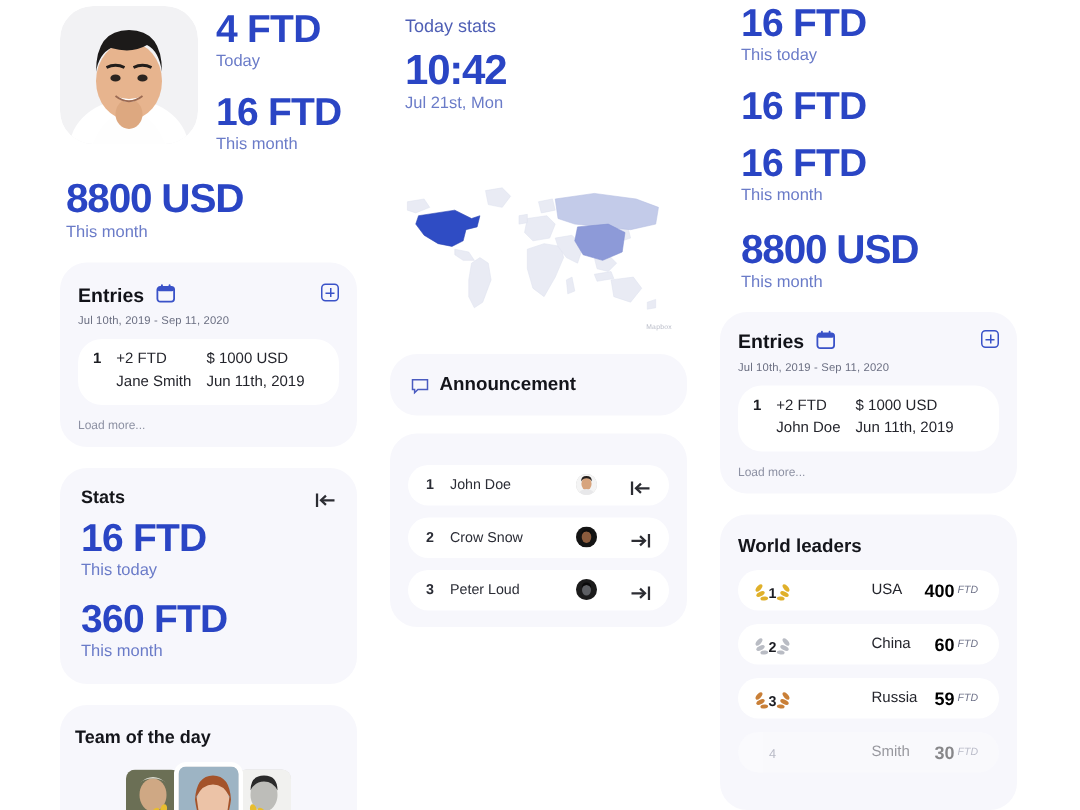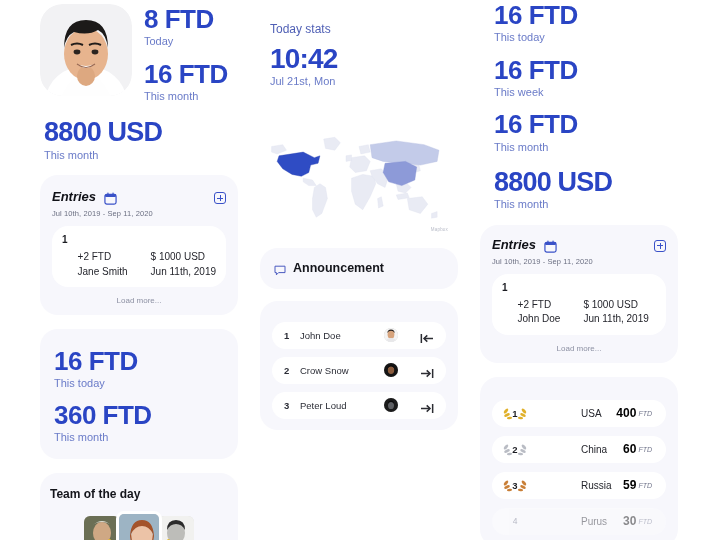--- a/index.html
+++ b/index.html
@@ -60,21 +60,21 @@
     overflow: hidden; flex: none;
     position: relative;
   }
   .avatar-lg svg { display: block; }
   .profile-nums { padding-top: 2px; }
   .profile-usd { padding: 14px 0 0 4px; }
 
   
   .entries { padding: 14px 12px 10px 12px; }
   .entries-head {
-    display: flex; align-items: flex-end; gap: 8px; font-style: italic;
+    display: flex; align-items: flex-start; gap: 8px;
   }
   .entries-title { color: #111218; font-size: 13px; font-weight: bold; }
   .cal-icon { width: 13px; height: 13px; flex: none; }
   .plus-btn {
     margin-left: auto;
     width: 12px; height: 12px;
     border: 1px solid #3a52c8;
     border-radius: 3px;
     position: relative;
     flex: none;
@@ -88,25 +88,25 @@
     font-size: 7.5px; color: #6b6f82; margin-top: 5px; letter-spacing: 0.1px;
   }
   .entry-row {
     margin-top: 8px;
     background: #ffffff;
     border-radius: 16px;
     padding: 7px 10px 8px 10px;
     display: flex; gap: 10px; align-items: flex-start;
   }
   .entry-num { font-size: 10px; color: #1b1c22; font-weight: bold; padding-top: 1px;}
-  .entry-cols { display: flex; gap: 23px; flex: 1; margin-top: 17px; }
+  .entry-cols { display: flex; gap: 10px; flex: 1; }
   .entry-c { font-size: 10px; color: #24252c; line-height: 1.45; }
   .entry-c .l2 { white-space: nowrap; }
   .load-more-dim {
-    text-align: center; font-size: 8px; color: #8d91a3; margin-top: 9px;
+    text-align: left; font-size: 8px; color: #8d91a3; margin-top: 9px;
   }
 
   
   .stats-card { margin-top: 14px; padding: 12px 14px 14px 14px; }
   .stats-head { display: flex; align-items: center; }
   .icon-bar-left, .icon-bar-right {
     margin-left: auto; width: 14px; height: 11px; flex: none;
   }
 
   
@@ -126,21 +126,21 @@
     width: 46px; height: 54px; border-radius: 8px; z-index: 3;
     margin: 0 -4px; border: 3px solid #fff;
   }
   .tphoto.side { z-index: 1; }
   .wreath-wrap {
     position: absolute; left: 50%; transform: translateX(-50%);
     bottom: -6px; z-index: 4; width: 120px; height: 44px;
   }
 
   
-  .today-card { padding: 20px 12px 16px 10px; }
+  .today-card { padding: 8px 12px 16px 10px; }
   .map-card { margin-top: 12px; padding: 8px 6px 6px 6px; background: transparent;}
   .map-wrap { position: relative; width: 100%; height: 108px; }
   .map-credit {
     position: absolute; right: 4px; bottom: 2px;
     font-size: 4.5px; color: #b9bcc8; letter-spacing: 0.2px;
   }
   .ann-card { margin-top: 8px; padding: 13px 14px 14px 14px; }
   .ann-head { display: flex; align-items: center; gap: 7px; }
   .ann-title { font-size: 12.5px; color: #14151b; font-weight: bold; }
   .bubble-icon { width: 12px; height: 11px; flex: none; }
@@ -208,21 +208,21 @@
               <ellipse cx="37" cy="48" rx="3.4" ry="2.4" fill="#2b2420"></ellipse>
               <ellipse cx="55" cy="48" rx="3.4" ry="2.4" fill="#2b2420"></ellipse>
               <path d="M31 41 Q37 38 43 41" stroke="#221d1a" stroke-width="2" fill="none"></path>
               <path d="M49 41 Q55 38 61 41" stroke="#221d1a" stroke-width="2" fill="none"></path>
               <path d="M37 60 Q46 68 55 60 Q46 64 37 60Z" fill="#ffffff"></path>
               <path d="M37 60 Q46 67 55 60" stroke="#9c6a52" stroke-width="1.2" fill="none"></path>
             </g>
           </svg>
         </div>
         <div class="profile-nums">
-          <div class="big">8 FTD</div>
+          <div class="big">4 FTD</div>
           <div class="sub">Today</div>
           <div class="big" style="margin-top:11px">16 FTD</div>
           <div class="sub">This month</div>
         </div>
       </div>
       <div class="profile-usd">
         <div class="big-xl" style="font-size:27px">8800 USD</div>
         <div class="sub">This month</div>
       </div>
     </div>
@@ -251,20 +251,30 @@
           <span class="entry-c">
             <span class="l1">$ 1000 USD</span><br>
             <span class="l2">Jun 11th, 2019</span>
           </span>
         </span>
       </div>
       <div class="load-more-dim">Load more...</div>
     </div>
 
     <div class="card stats-card">
+      <div class="stats-head">
+        <span class="lbl-dark">Stats</span>
+        <span class="icon-bar-left">
+          <svg viewBox="0 0 14 11" width="14" height="11">
+            <rect x="0.6" y="1" width="1.5" height="9" fill="#2c2d33"></rect>
+            <path d="M13 5.5 H4.4" stroke="#2c2d33" stroke-width="1.5"></path>
+            <path d="M7.3 2.4 L4 5.5 L7.3 8.6" stroke="#2c2d33" stroke-width="1.5" fill="none"></path>
+          </svg>
+        </span>
+      </div>
       <div style="margin-top:7px">
         <div class="big">16 FTD</div>
         <div class="sub">This today</div>
       </div>
       <div style="margin-top:10px">
         <div class="big">360 FTD</div>
         <div class="sub">This month</div>
       </div>
     </div>
 
@@ -452,21 +462,20 @@
 
   <div class="col col-right">
 
     <div class="kpi-card">
       <div class="kpi-block">
         <div class="big">16 FTD</div>
         <div class="sub">This today</div>
       </div>
       <div class="kpi-block">
         <div class="big">16 FTD</div>
-        <div class="sub">This week</div>
       </div>
       <div class="kpi-block">
         <div class="big">16 FTD</div>
         <div class="sub">This month</div>
       </div>
       <div class="kpi-block" style="margin-top:13px">
         <div class="big-xl">8800 USD</div>
         <div class="sub">This month</div>
       </div>
     </div>
@@ -495,20 +504,21 @@
           <span class="entry-c">
             <span class="l1">$ 1000 USD</span><br>
             <span class="l2">Jun 11th, 2019</span>
           </span>
         </span>
       </div>
       <div class="load-more-dim">Load more...</div>
     </div>
 
     <div class="card wl-card">
+      <div class="wl-title">World leaders</div>
 
       <div class="wl-row">
         <span class="wl-badge">
           <svg viewBox="0 0 26 16" width="26" height="16">
             <g fill="#e0b02a">
               <ellipse cx="4" cy="6" rx="3" ry="1.5" transform="rotate(-50 4 6)"></ellipse>
               <ellipse cx="5" cy="10" rx="3" ry="1.5" transform="rotate(-25 5 10)"></ellipse>
               <ellipse cx="7.5" cy="13" rx="2.6" ry="1.3" transform="rotate(-8 7.5 13)"></ellipse>
               <ellipse cx="22" cy="6" rx="3" ry="1.5" transform="rotate(50 22 6)"></ellipse>
               <ellipse cx="21" cy="10" rx="3" ry="1.5" transform="rotate(25 21 10)"></ellipse>
@@ -555,20 +565,20 @@
             <text x="13" y="12.4" font-family="Liberation Sans, sans-serif" font-size="9.5" font-weight="bold" fill="#1b1c22" text-anchor="middle">3</text>
           </svg>
         </span>
         <span class="wl-name">Russia</span>
         <span class="wl-val">59</span>
         <span class="wl-unit">FTD</span>
       </div>
 
       <div class="wl-row dim">
         <span class="wl-rank-plain">4</span>
-        <span class="wl-name">Purus</span>
+        <span class="wl-name">Smith</span>
         <span class="wl-val">30</span>
         <span class="wl-unit">FTD</span>
       </div>
     </div>
   </div>
 
 </div>
 
 </body></html>

